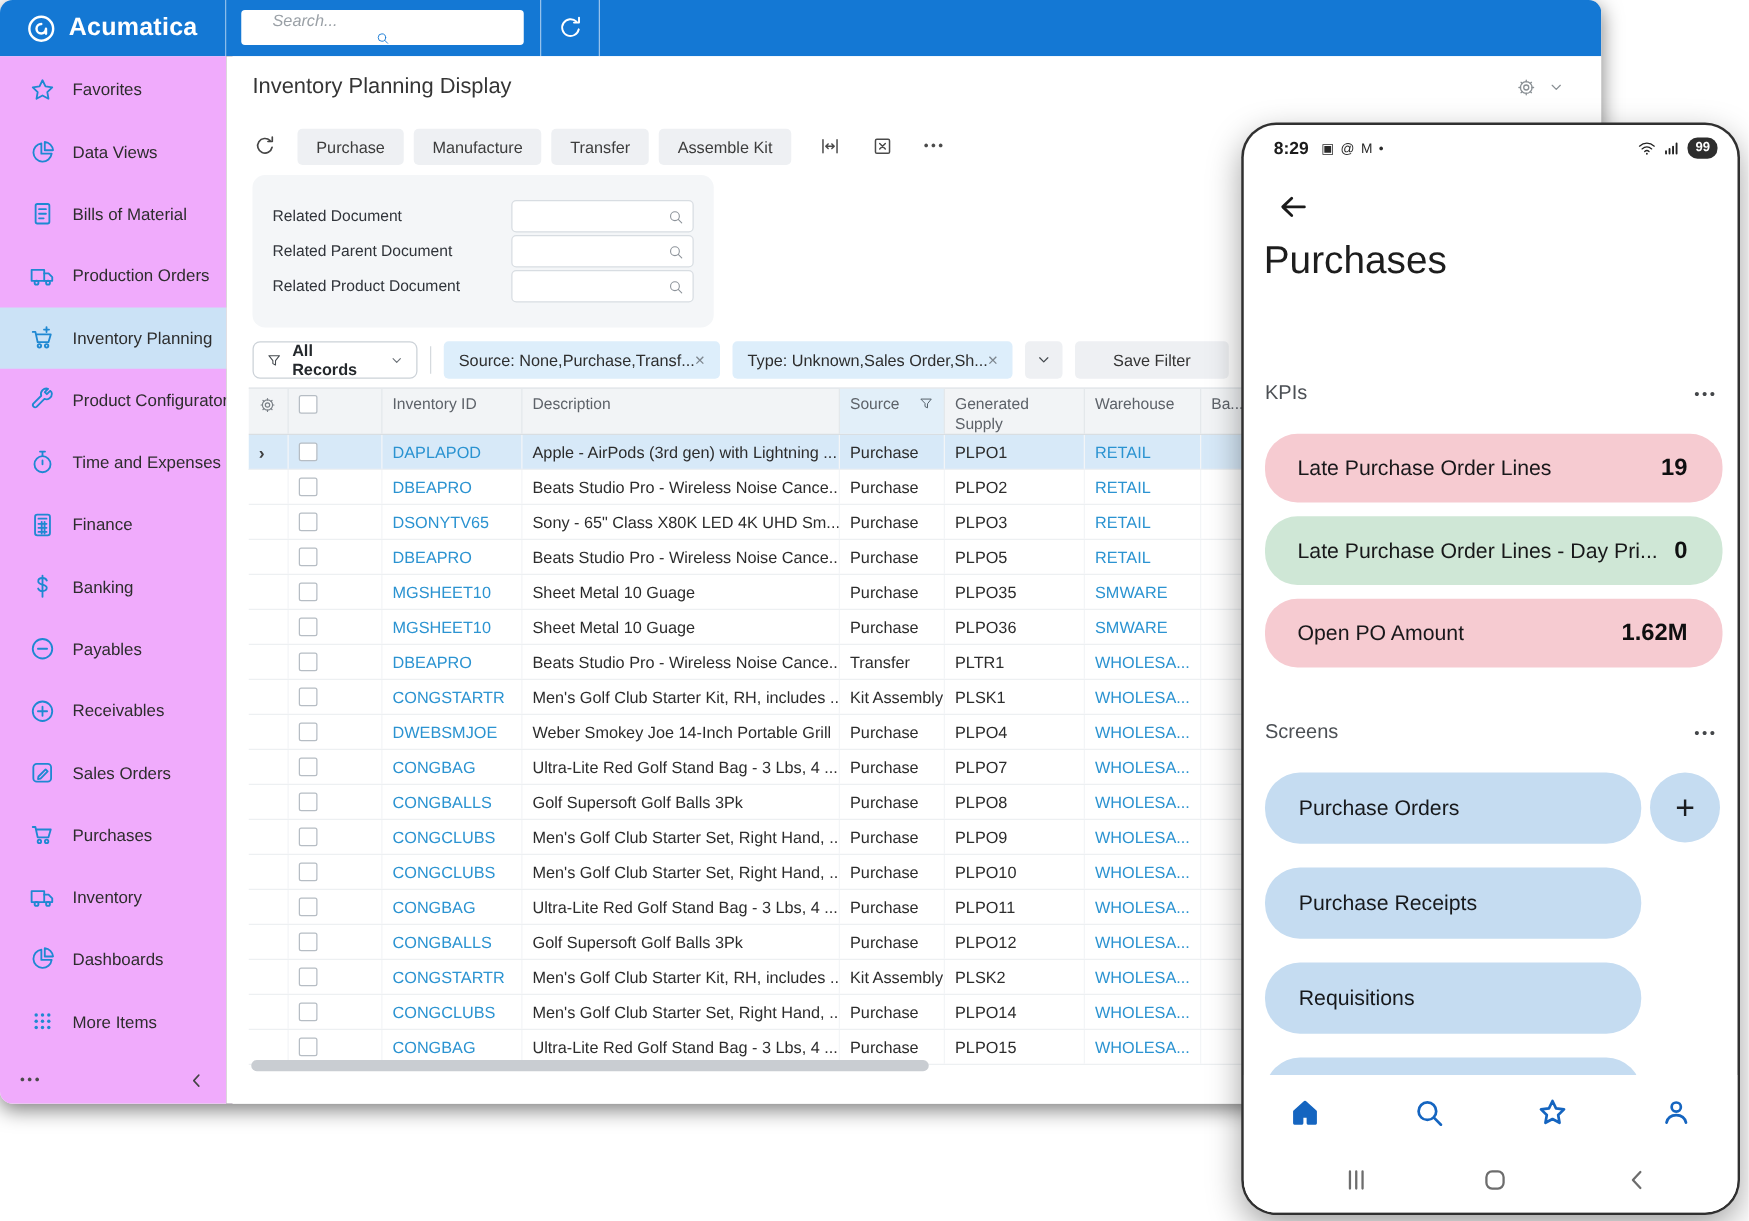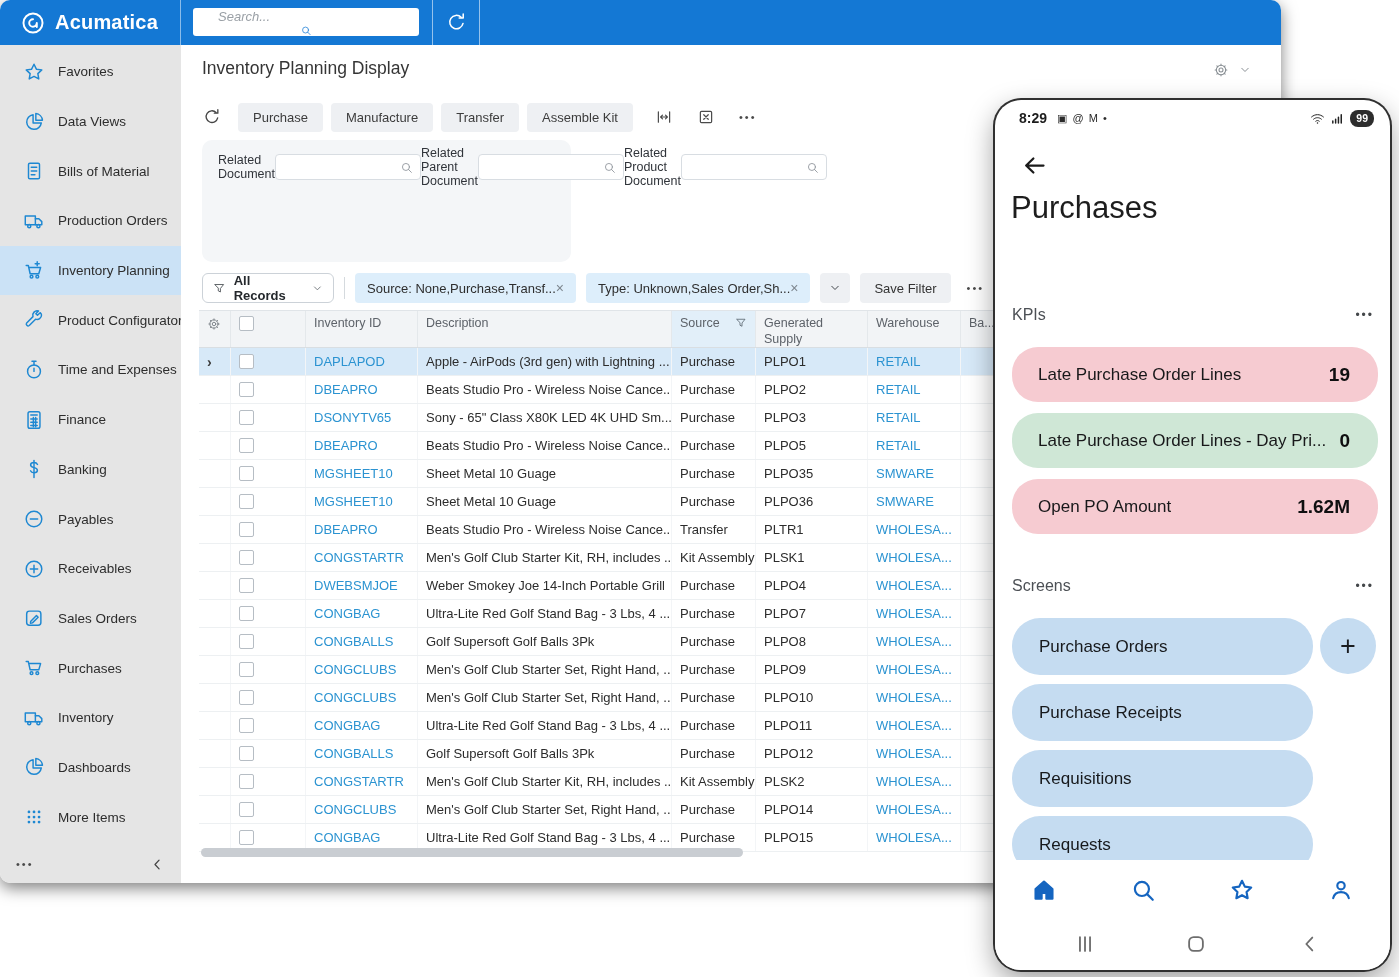--- a/index.html
+++ b/index.html
@@ -22,21 +22,21 @@
   .logo-mark{width:26px;height:26px;color:#fff;}
   .logo-text{font-size:20px;font-weight:bold;letter-spacing:.2px;}
   .search-box{position:absolute;left:193px;top:8px;width:226px;height:28px;background:#fff;border-radius:3px;
     display:flex;align-items:center;padding:0 8px;box-sizing:border-box;flex-direction:column;}
   .search-box input{border:0;outline:0;flex:1;font-size:13px;font-family:"Liberation Sans",sans-serif;color:#333;min-width:0;}
   .search-box input::placeholder{font-style:italic;color:#9aa0a6;}
   .search-box .mag{width:16px;height:16px;color:#1478d4;}
   .hdr-div{position:absolute;top:0;width:1px;height:45px;background:rgba(255,255,255,.55);}
   .hdr-refresh{position:absolute;left:445px;top:11px;width:23px;height:23px;color:#fff;cursor:pointer;}
 
-  .sidebar{position:absolute;left:0;top:45px;bottom:0;width:181px;background:#e5e5e5;border-right:5px solid #404040;text-align:right;}
+  .sidebar{position:absolute;left:0;top:45px;bottom:0;width:181px;background:#f0abfc;border-right:5px solid #404040;text-align:right;}
   .side-items{padding-top:2px;}
   .side-item{height:49.7px;display:flex;align-items:center;gap:13px;padding-left:23px;cursor:pointer;}
   .side-item.selected{background:#cbe2f6;}
   .side-item .sicon{width:22px;height:22px;color:#1e88d2;flex:0 0 auto;}
   .side-item .slabel{font-size:13.5px;color:#2d2d2d;white-space:nowrap;}
   .side-footer{position:absolute;bottom:0;left:0;right:0;height:38px;display:flex;align-items:center;
     justify-content:space-between;padding:0 16px;color:#555;}
   .side-footer .chev{width:15px;height:15px;color:#444;}
 
   .content{position:absolute;left:181px;top:45px;right:0;bottom:0;background:#fff;}
@@ -47,41 +47,41 @@
 
   .toolbar{position:absolute;left:21px;top:57px;display:flex;align-items:center;gap:8px;height:30px;}
   .tb-refresh{width:20px;height:20px;color:#454545;margin-right:8px;cursor:pointer;}
   .tb-btn{background:#eef0f3;border:0;border-radius:4px;padding:0 15px;height:29px;font-size:13px;color:#3c3c3c;
     font-family:"Liberation Sans",sans-serif;cursor:pointer;display:flex;align-items:center;}
   .tb-icons{display:flex;align-items:center;gap:24px;margin-left:14px;color:#4a4a4a;}
   .tb-icons .ic{width:18px;height:18px;cursor:pointer;}
   .dots{font-size:11px;letter-spacing:2px;color:#4a4a4a;cursor:pointer;line-height:1;}
 
   .filter-panel{position:absolute;left:21px;top:95px;width:369px;height:122px;background:#f4f6f8;border-radius:10px;
-    box-sizing:border-box;padding:13px 16px;display:flex;flex-direction:row;justify-content:space-between;}
+    box-sizing:border-box;padding:13px 16px;display:flex;flex-direction:column;justify-content:center;}
   .fp-row{display:flex;align-items:center;height:28px;}
   .fp-label{flex:1;font-size:12.5px;color:#30343a;}
   .fp-input{width:146px;height:26px;background:#fff;border:1px solid #d8dde2;border-radius:4px;display:flex;
     align-items:center;box-sizing:border-box;padding:0 7px;}
   .fp-input input{border:0;outline:0;flex:1;min-width:0;font-size:12px;font-family:"Liberation Sans",sans-serif;}
   .fp-input .mag{width:13px;height:13px;color:#8d939a;}
 
   .filter-bar{position:absolute;left:21px;top:228px;display:flex;align-items:center;gap:10px;height:30px;}
   .records{width:132px;height:30px;background:#fff;border:1px solid #ccd2d8;border-radius:6px;display:flex;
     align-items:center;gap:8px;padding:0 10px;box-sizing:border-box;font-size:13px;font-weight:700;color:#24282c;cursor:pointer;}
   .records .funnel{width:13px;height:13px;color:#44494e;}
   .records .chev{width:11px;height:11px;color:#6b7177;margin-left:auto;}
   .vdiv{width:1px;height:22px;background:#d5dade;}
   .chip{background:#ddeefb;border-radius:4px;height:30px;display:flex;align-items:center;padding:0 12px;
     font-size:13px;color:#2e2e2e;cursor:pointer;white-space:nowrap;}
   .chip .x{color:#7d868e;font-size:14px;cursor:pointer;line-height:1;}
   .chev-btn{width:30px;height:30px;background:#eef0f3;border-radius:4px;display:flex;align-items:center;
     justify-content:center;color:#44494e;cursor:pointer;}
   .chev-btn .chev{width:12px;height:12px;}
-  .save-btn{background:#eef0f3;border:0;border-radius:4px;height:30px;padding:0 14px;font-size:13px;color:#333;
+  .save-btn{background:#eef0f3;border:0;border-radius:4px;height:30px;padding:0 30px;font-size:13px;color:#333;
     font-family:"Liberation Sans",sans-serif;cursor:pointer;}
 
   .grid-table{position:absolute;left:18px;top:265px;width:1062px;}
   .thead,.trow{display:grid;grid-template-columns:32px 75px 112px 254px 84px 112px 93px 1fr;}
   .thead{background:#f2f4f6;border-top:1px solid #e0e4e8;border-bottom:1px solid #d9dee2;height:38px;box-sizing:border-box;}
   .th{padding:5px 8px;font-size:12.5px;color:#5d6269;line-height:1.25;border-right:1px solid #e4e8eb;overflow:hidden;
     display:flex;align-items:flex-start;box-sizing:border-box;}
   .th.c-src{background:#e2eff9;justify-content:space-between;}
   .th .funnel{width:12px;height:12px;color:#55616b;margin-top:1px;flex:0 0 auto;}
   .th .hgear{width:14px;height:14px;color:#7a8087;margin-top:1px;}
@@ -108,21 +108,21 @@
   .p-back{position:absolute;left:26px;top:52px;width:27px;height:27px;color:#1b1b1b;cursor:pointer;}
   .p-title{position:absolute;left:16px;top:90px;font-size:31px;color:#1d1d1d;}
   .p-sec{position:absolute;left:17px;right:16px;display:flex;align-items:center;justify-content:space-between;
     font-size:16px;color:#4c5055;}
   .p-sec .dots{color:#44474a;font-size:12px;}
   .kpi-list{position:absolute;left:17px;right:12px;top:247px;display:flex;flex-direction:column;gap:11px;}
   .kpi-pill{height:55px;border-radius:26px;display:flex;align-items:center;justify-content:space-between;
     padding:0 28px 0 26px;cursor:pointer;}
   .kpi-label{font-size:17px;color:#18181a;white-space:nowrap;overflow:hidden;text-overflow:ellipsis;}
   .kpi-value{font-size:19px;font-weight:700;color:#0f0f10;margin-left:10px;}
-  .screens-list{position:absolute;left:17px;top:518px;width:301px;display:flex;flex-direction:column;gap:9px;}
+  .screens-list{position:absolute;left:17px;top:518px;width:301px;display:flex;flex-direction:column;gap:19px;}
   .scr-pill{height:57px;border-radius:28px;display:flex;align-items:center;padding:0 27px;font-size:17px;
     color:#17191c;cursor:pointer;}
   .plus-btn{position:absolute;left:325px;top:518px;width:56px;height:56px;border-radius:50%;display:flex;
     align-items:center;justify-content:center;font-size:27px;font-weight:300;color:#1b1d20;cursor:pointer;}
   .p-nav{position:absolute;left:0;right:0;top:760px;height:60px;background:#fff;display:flex;align-items:center;
     justify-content:space-around;}
   .p-nav .nav-ic{width:26px;height:26px;color:#1565c0;cursor:pointer;}
   .p-android{position:absolute;left:0;right:0;top:820px;height:50px;background:#fff;}
   .a-btn{position:absolute;width:22px;height:22px;color:#6d6d6d;cursor:pointer;top:13px;}
   .a-btn.recents{left:79px;}

